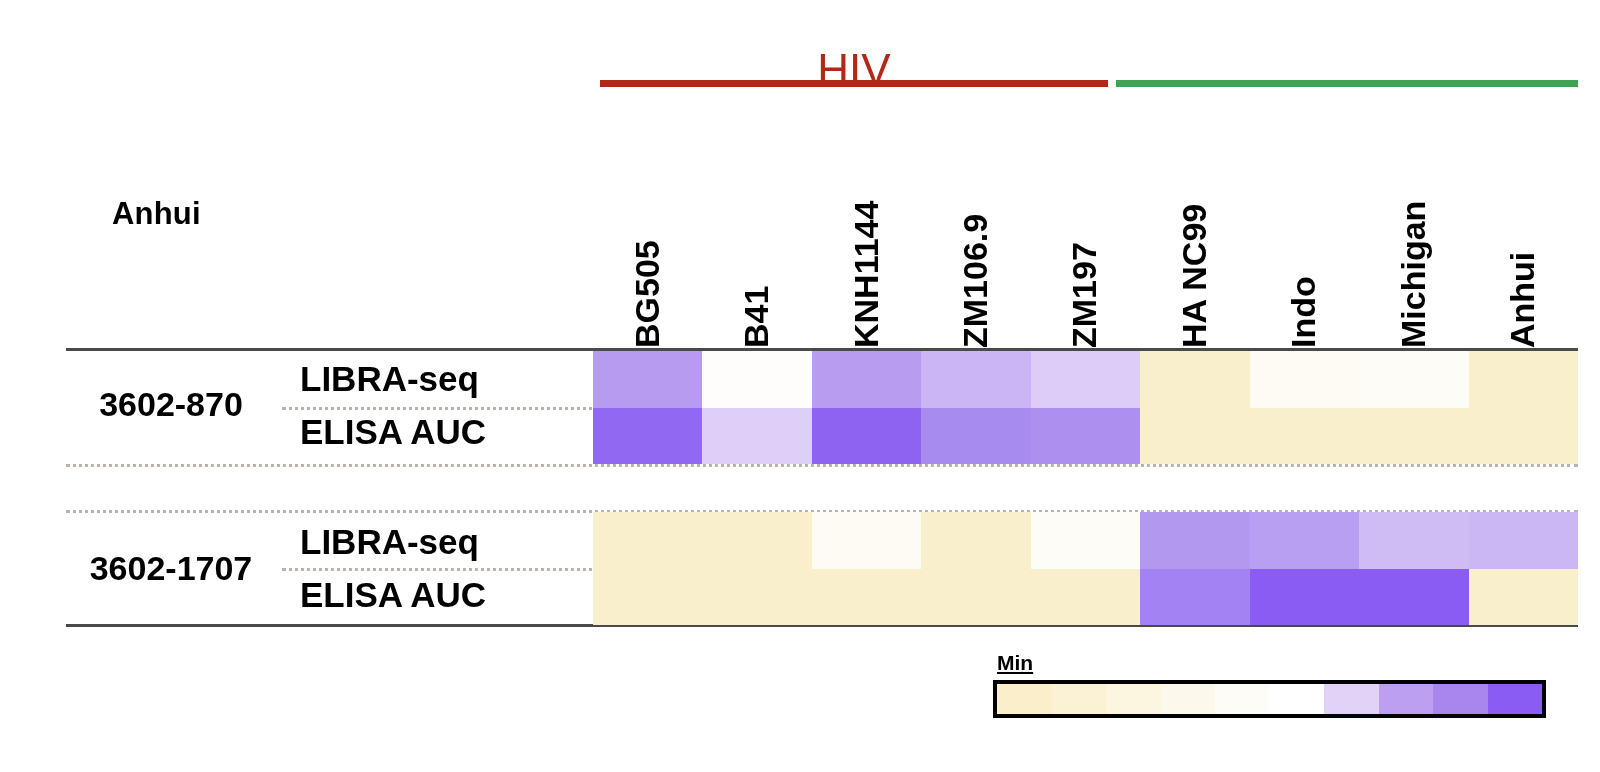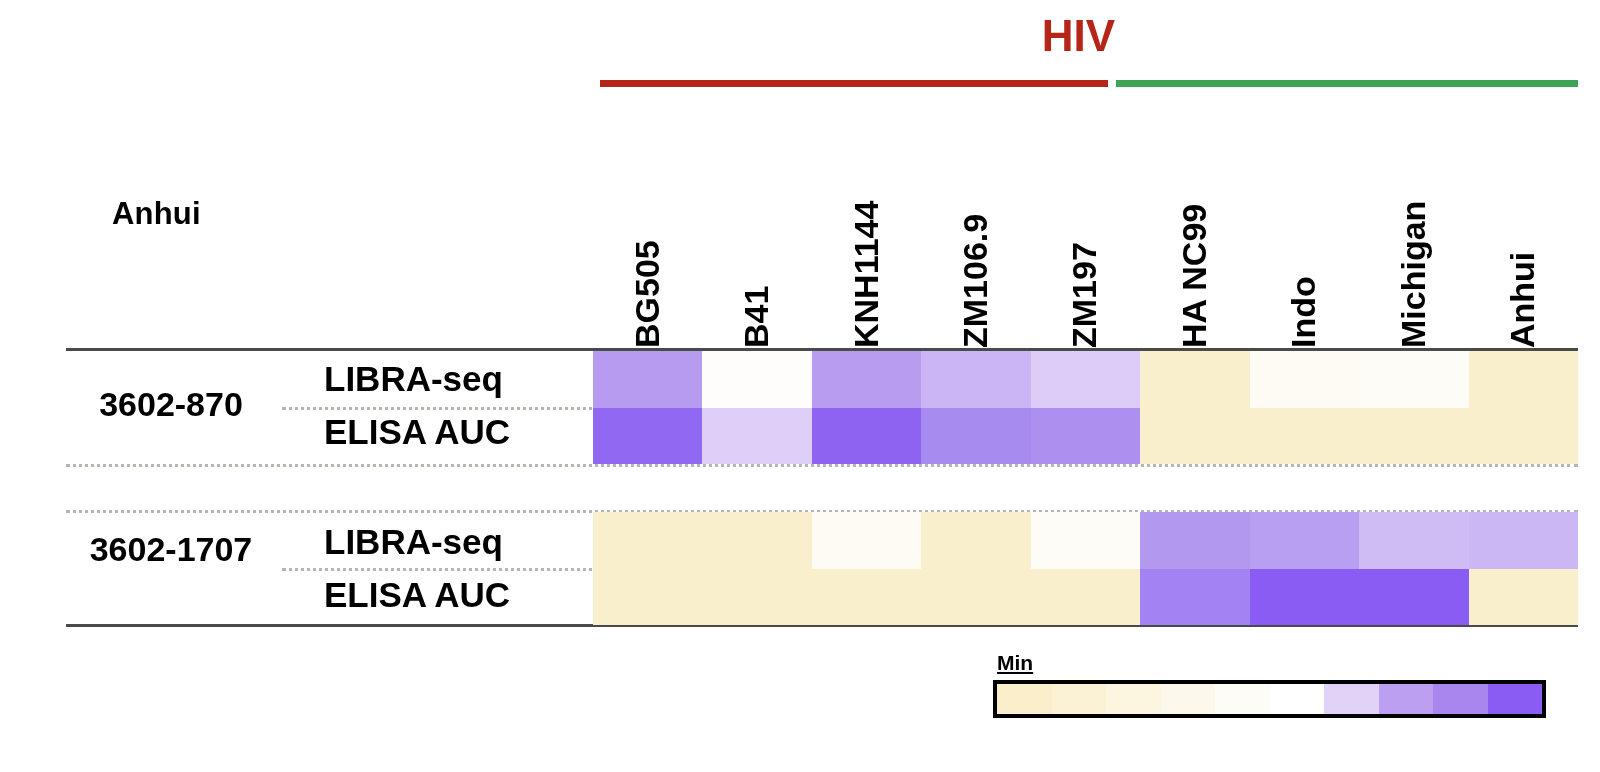--- a/index.html
+++ b/index.html
@@ -22,25 +22,26 @@
   #figure {
     position: absolute;
     left: 0; top: 0;
     width: 1600px;
     height: 772px;
   }
 
   
   .group-header {
     position: absolute;
-    text-align: right;
+    text-align: center;
     font-size: 44px;
-    font-weight: 700;
+    font-weight: 400;
     line-height: 1;
     white-space: nowrap;
+    margin-top: 34px;
   }
   #group-hiv-label { left: 593px; top: 14px; width: 522px; color: #B62618; }
   #group-flu-label { left: 1115px; top: 14px; width: 463px; color: #3DA355; }
 
   .group-rule {
     position: absolute;
     height: 7px;
     top: 80px;
   }
   #group-hiv-rule { left: 600px; width: 508px; background: #B62618; }
@@ -112,33 +113,32 @@
     position: absolute;
     left: 66px;
     width: 210px;
     text-align: center;
     font-size: 34px;
     font-weight: bold;
     color: #000;
     white-space: nowrap;
   }
   #row-name-0 { top: 385px; }
-  #row-name-1 { top: 530px; }
+  #row-name-1 { top: 549px; }
 
   .assay-label {
     position: absolute;
     left: 300px;
     width: 280px;
     text-align: left;
     font-size: 35px;
     font-weight: bold;
     color: #000;
     white-space: nowrap;
     line-height: 1;
-    margin-left: 24px;
   }
 
   
   .heat-strip {
     position: absolute;
     left: 593px;
     width: 985px;
     display: flex;
   }
   .heat-cell {

